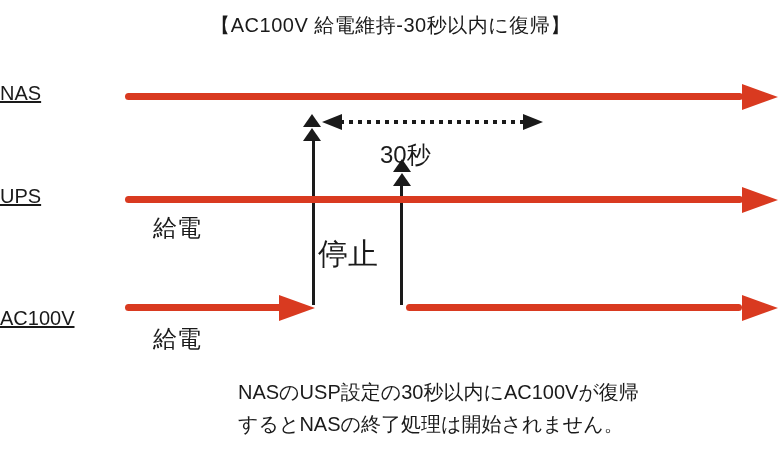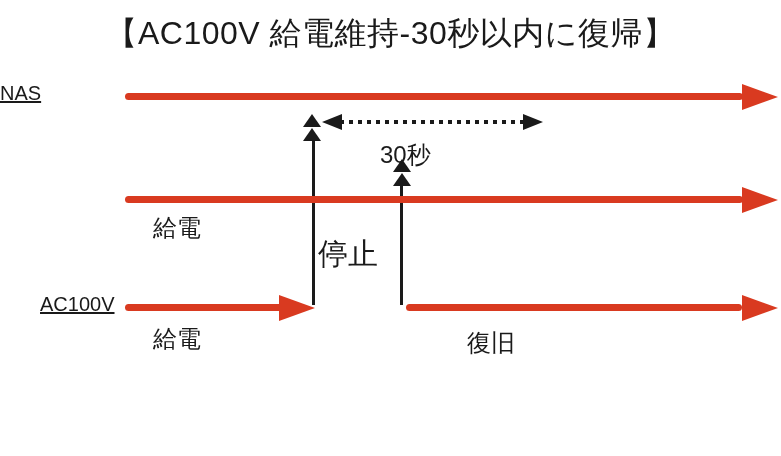--- a/index.html
+++ b/index.html
@@ -18,21 +18,21 @@
     height:456px;
     background:#ffffff;
     overflow:hidden;
     color:var(--ink);
   }
   .title{
     position:absolute;
     left:0; top:12px;
     width:781px;
     text-align:center;
-    font-size:32px;
+    font-size:20px;
     letter-spacing:0.5px;
     color:var(--ink);
     white-space:nowrap;
   }
   .rowlabel{
     position:absolute;
     left:0;
     width:104px;
     text-align:left;
     font-size:20px;
@@ -116,27 +116,31 @@
 
   <div class="tri-left" style="left:322px;top:114px;"></div>
   <div class="dotline" style="left:340px;top:120px;width:184px;"></div>
   <div class="tri-right" style="left:523px;top:114px;"></div>
   <div class="sublabel" style="left:380px;top:139px;">30秒</div>
 
   <div class="rowlabel" style="top:82px;">NAS</div>
   <div class="redline" style="left:125px;top:93px;width:618px;"></div>
   <div class="red-head" style="left:742px;top:84px;"></div>
 
+  <div class="rowlabel" style="top:185px;">UPS</div>
   <div class="redline" style="left:125px;top:196px;width:618px;"></div>
   <div class="red-head" style="left:742px;top:187px;"></div>
   <div class="sublabel" style="left:153px;top:212px;">給電</div>
   <div class="sublabel" style="left:318px;top:234px;font-size:30px;">停止</div>
 
-  <div class="rowlabel" style="top:293px;margin-left:40px;">AC100V</div>
+  <div class="rowlabel" style="top:307px;">AC100V</div>
   <div class="redline" style="left:125px;top:304px;width:157px;"></div>
   <div class="red-head" style="left:279px;top:295px;"></div>
   <div class="redline" style="left:406px;top:304px;width:336px;"></div>
   <div class="red-head" style="left:742px;top:295px;"></div>
   <div class="sublabel" style="left:153px;top:323px;">給電</div>
-  <div class="sublabel" style="left:467px;top:327px;">復旧</div>
 
+  <div class="note">
+    <div>NASのUSP設定の30秒以内にAC100Vが復帰</div>
+    <div>するとNASの終了処理は開始されません。</div>
+  </div>
 
 </div>
 
 </body></html>

